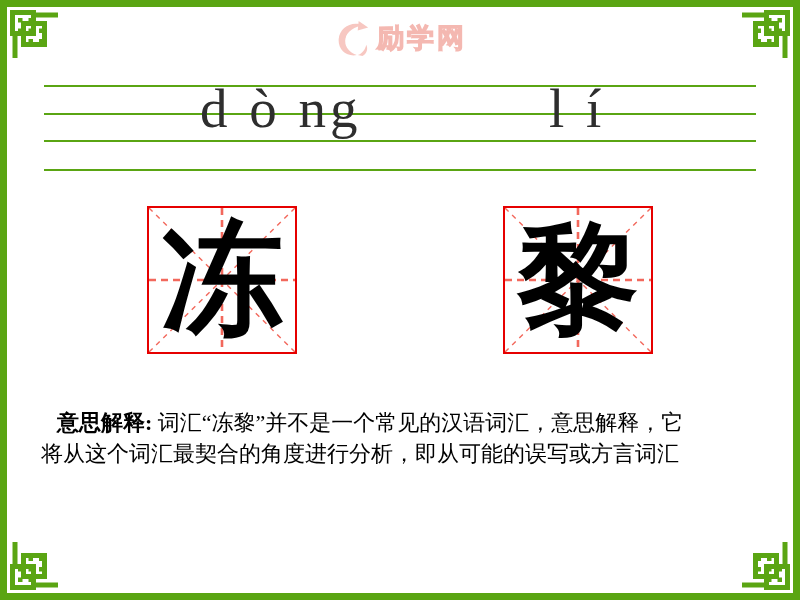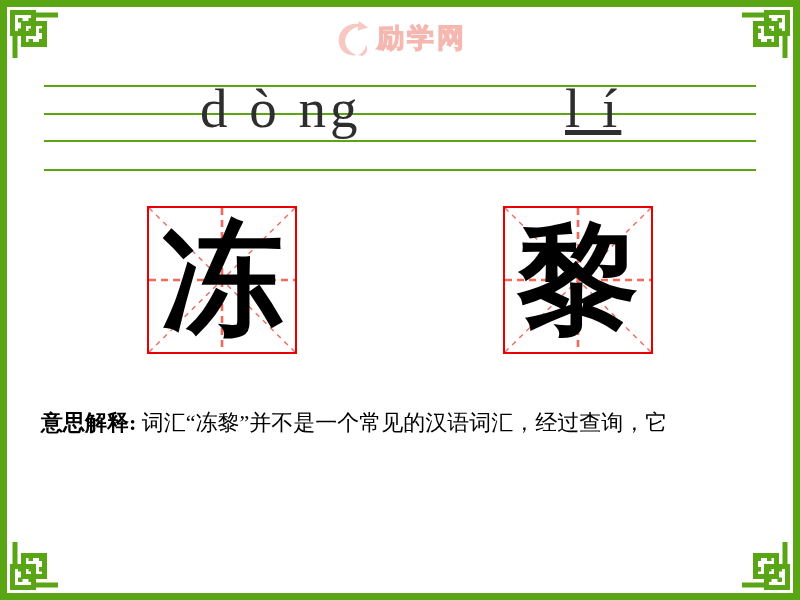--- a/index.html
+++ b/index.html
@@ -35,42 +35,42 @@
   .pline{position:absolute;left:0;width:100%;height:2px;background:#5aa513;}
   .pline.l1{top:0;}
   .pline.l2{top:28px;}
   .pline.l3{top:55px;}
   .pline.l4{top:84px;}
   .syllable{
     position:absolute;top:81px;line-height:1;font-size:55px;color:#2e2e2e;
     letter-spacing:4px;white-space:pre;
   }
   .syl-dong{left:168px;margin-left:32px;}
-  .syl-li{left:565px;text-decoration:underline;}
+  .syl-li{left:549px;}
 
   
   .hanzi-box{
     position:absolute;top:206px;width:150px;height:148px;
     border:2px solid #e60000;box-sizing:border-box;background:#fff;
   }
   .hanzi-box.b1{left:147px;}
   .hanzi-box.b2{left:503px;}
   .hanzi-box svg{position:absolute;inset:0;width:100%;height:100%;}
   .hanzi{
     position:absolute;inset:0;display:flex;align-items:center;justify-content:center;
     font-size:122px;font-weight:700;color:#000;line-height:1;
     font-family:"Liberation Serif","DejaVu Serif",serif;
   }
 
   
   .explain{
     position:absolute;left:41px;top:407px;width:724px;
     font-size:22px;line-height:31px;color:#000;white-space:nowrap;
   }
-  .explain strong{font-weight:700;}
+  .explain strong{font-weight:700;margin-left:16px;}
 </style>
 </head>
 <body>
 
 <div class="page">
 
   <div class="frame"></div>
 
   <svg class="corner tl" viewBox="0 0 54 54">
     <g stroke="#5aa513" stroke-width="5" fill="none">
@@ -180,16 +180,17 @@
         <path d="M0 0 L146 144" stroke-width="1.4" stroke-dasharray="5 5"></path>
         <path d="M146 0 L0 144" stroke-width="1.4" stroke-dasharray="5 5"></path>
         <path d="M0 72 H146" stroke-width="2.6" stroke-dasharray="7 5"></path>
         <path d="M73 0 V144" stroke-width="2.6" stroke-dasharray="7 5"></path>
       </g>
     </svg>
     <div class="hanzi">黎</div>
   </div>
 
   <div class="explain">
-    <div class="exp-line"><strong>意思解释:</strong><span> 词汇“冻黎”并不是一个常见的汉语词汇，经过查询，它</span></div>
+    <div class="exp-line"><strong>意思解释:</strong><span> 词汇“冻黎”并不是一个常见的汉语词汇，意思解释，它</span></div>
+    <div class="exp-line">将从这个词汇最契合的角度进行分析，即从可能的误写或方言词汇</div>
   </div>
 
 </div>
 
 </body></html>

